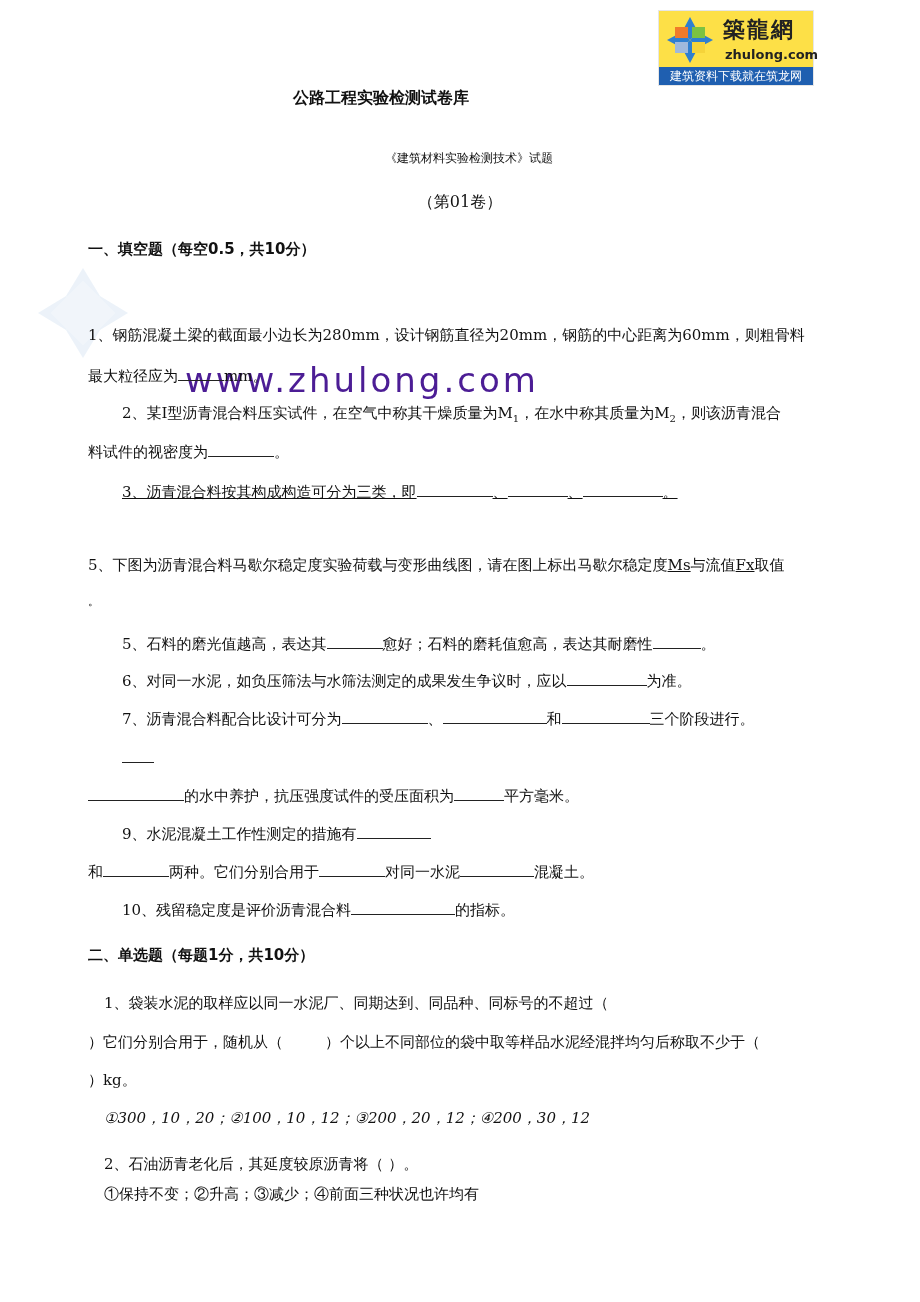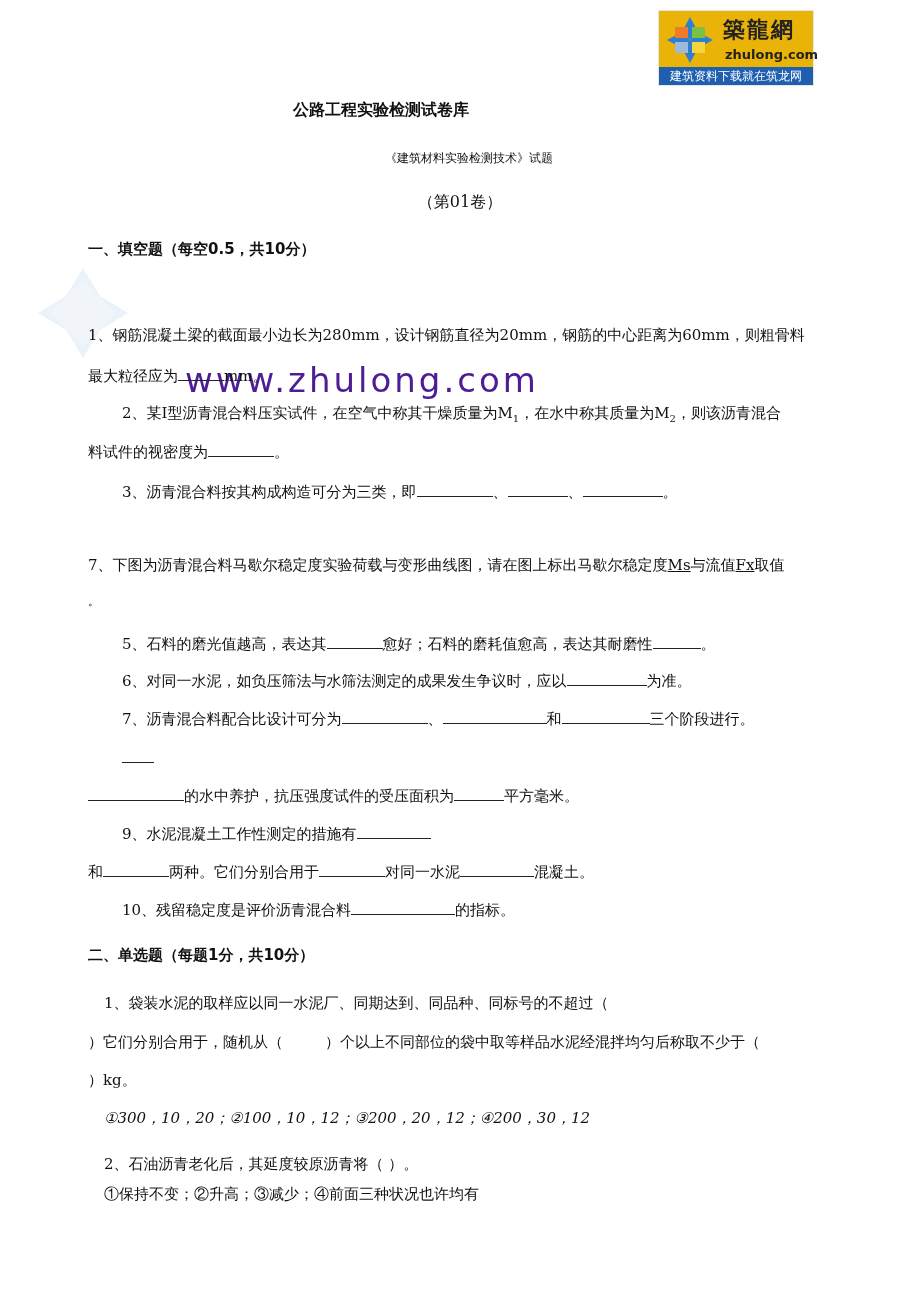--- a/index.html
+++ b/index.html
@@ -8,21 +8,21 @@
     font-family: "DejaVu Serif", "Liberation Serif", serif; color: #111;
   }
   .abs { position: absolute; white-space: nowrap; }
   .serif { font-family: "DejaVu Serif", "Liberation Serif", serif; font-size: 15px; }
   .sans-bold { font-family: "DejaVu Sans", "Liberation Sans", sans-serif; font-size: 15px; font-weight: bold; }
   .title { font-family: "DejaVu Sans", "Liberation Sans", sans-serif; font-size: 16px; font-weight: bold; }
   .blank { display: inline-block; border-bottom: 1px solid #222; height: 14px; vertical-align: baseline; }
   .u { text-decoration: underline; }
   sub { font-size: 10px; }
   
-  .logo { position: absolute; left: 658px; top: 10px; width: 154px; height: 74px; background: #eab308; border: 1px solid #e6e6e6; }
+  .logo { position: absolute; left: 658px; top: 10px; width: 154px; height: 74px; background: #fde047; border: 1px solid #e6e6e6; }
   .logo .mark { position: absolute; left: 6px; top: 4px; width: 50px; height: 50px; }
   .logo .cn { position: absolute; left: 64px; top: 4px; font-family: "DejaVu Serif", serif; font-size: 22px; font-weight: bold; color: #222; letter-spacing: 2px; }
   .logo .en { position: absolute; left: 66px; top: 36px; font-family: "DejaVu Sans", sans-serif; font-size: 13px; font-weight: bold; color: #222; }
   .logo .strip { position: absolute; left: 0; top: 56px; width: 154px; height: 18px; background: #1f5fb0; color: #fff; font-size: 12px; line-height: 18px; text-align: center; font-family: "DejaVu Sans", sans-serif; }
   .wm-logo { position: absolute; left: 38px; top: 268px; width: 90px; height: 90px; opacity: 0.35; }
   .wm-text { position: absolute; left: 185px; top: 360px; font-family: "DejaVu Sans", sans-serif; font-size: 34px; color: #4c1d95; letter-spacing: 3px; }
 </style>
 </head>
 <body>
 
@@ -44,44 +44,44 @@
 
 <svg class="wm-logo" viewBox="0 0 90 90">
   <polygon points="45,0 62,28 45,45 28,28" fill="#c9dbee"></polygon>
   <polygon points="90,45 62,62 45,45 62,28" fill="#c9dbee"></polygon>
   <polygon points="45,90 28,62 45,45 62,62" fill="#c9dbee"></polygon>
   <polygon points="0,45 28,28 45,45 28,62" fill="#c9dbee"></polygon>
   <rect x="22" y="22" width="46" height="46" fill="#d8e5f2" transform="rotate(45 45 45)"></rect>
 </svg>
 <div class="wm-text">www.zhulong.com</div>
 
-<div class="abs title" style="left:0;width:762px;text-align:center;top:100px;">公路工程实验检测试卷库</div>
+<div class="abs title" style="left:0;width:762px;text-align:center;top:88px;">公路工程实验检测试卷库</div>
 <div class="abs serif" style="left:0;width:920px;text-align:center;top:150px;font-size:12px;padding-left:9px;">《建筑材料实验检测技术》试题</div>
 <div class="abs serif" style="left:0;width:920px;text-align:center;top:192px;font-size:16px;">（第01卷）</div>
 
 <div class="abs sans-bold" style="left:88px;top:240px;">一、填空题（每空0.5，共10分）</div>
 
 <div class="abs serif" style="left:88px;top:326px;">1、钢筋混凝土梁的截面最小边长为280mm，设计钢筋直径为20mm，钢筋的中心距离为60mm，则粗骨料</div>
 <div class="abs serif" style="left:88px;top:366px;">
   <span>最大粒径应为</span><span class="blank" style="width:46px"></span><span>mm。</span>
 </div>
 
 <div class="abs serif" style="left:122px;top:404px;">
   <span>2、某I型沥青混合料压实试件，在空气中称其干燥质量为M</span><sub>1</sub><span>，在水中称其质量为M</span><sub>2</sub><span>，则该沥青混合</span>
 </div>
 <div class="abs serif" style="left:88px;top:442px;">
   <span>料试件的视密度为</span><span class="blank" style="width:66px"></span><span>。</span>
 </div>
 
-<div class="abs serif" style="left:122px;top:482px;">
+<div class="abs serif" style="left:122px;top:482px;text-decoration:underline;">
   <span>3、沥青混合料按其构成构造可分为三类，即</span><span class="blank" style="width:76px"></span><span>、</span><span class="blank" style="width:60px"></span><span>、</span><span class="blank" style="width:80px"></span><span>。</span>
 </div>
 
 <div class="abs serif" style="left:88px;top:556px;">
-  <span>7、下图为沥青混合料马歇尔稳定度实验荷载与变形曲线图，请在图上标出马歇尔稳定度</span><span class="u">Ms</span><span>与流值</span><span class="u">Fx</span><span>取值</span>
+  <span>5、下图为沥青混合料马歇尔稳定度实验荷载与变形曲线图，请在图上标出马歇尔稳定度</span><span class="u">Ms</span><span>与流值</span><span class="u">Fx</span><span>取值</span>
 </div>
 <div class="abs serif" style="left:88px;top:594px;font-size:11px;">。</div>
 
 <div class="abs serif" style="left:122px;top:634px;">
   <span>5、石料的磨光值越高，表达其</span><span class="blank" style="width:56px"></span><span>愈好；石料的磨耗值愈高，表达其耐磨性</span><span class="blank" style="width:48px"></span><span>。</span>
 </div>
 
 <div class="abs serif" style="left:122px;top:671px;">
   <span>6、对同一水泥，如负压筛法与水筛法测定的成果发生争议时，应以</span><span class="blank" style="width:80px"></span><span>为准。</span>
 </div>

